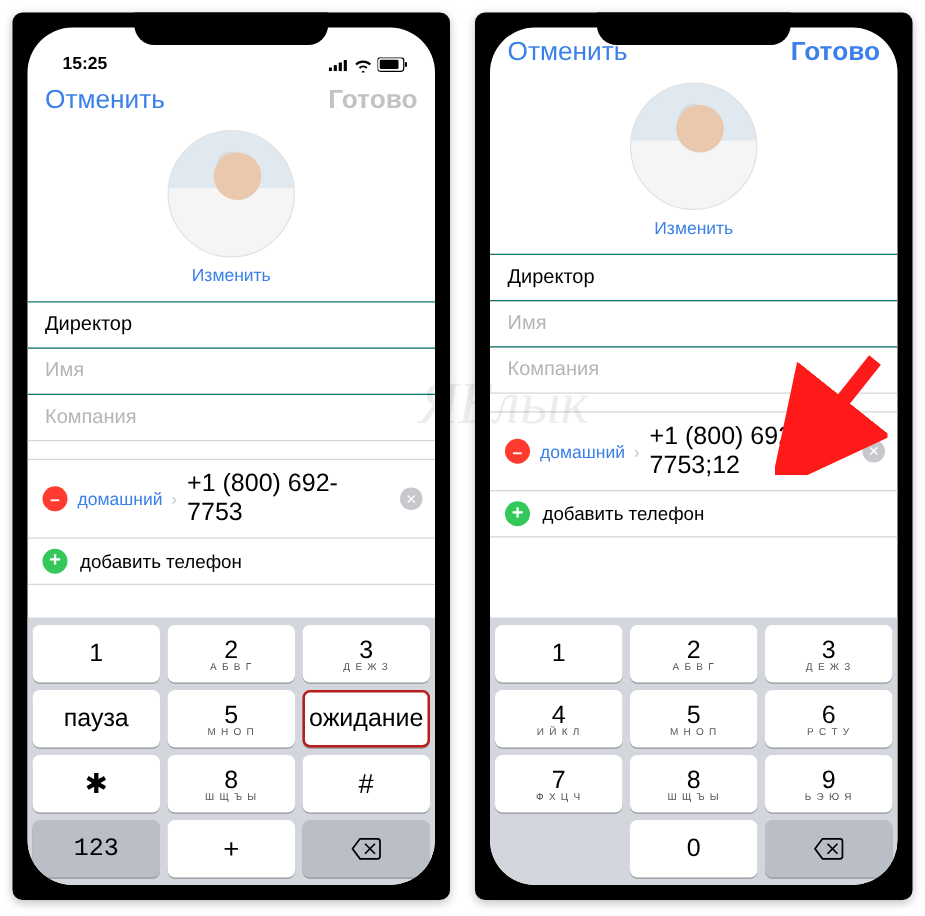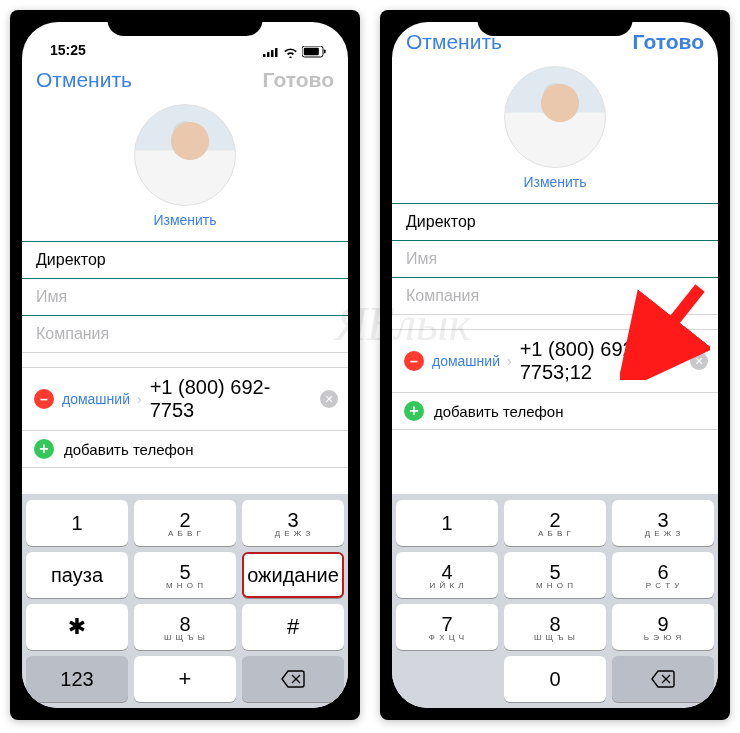--- a/index.html
+++ b/index.html
@@ -121,21 +121,21 @@
     background:#fff;
     border-radius:6px;
     box-shadow: 0 1px 0 rgba(0,0,0,.3);
     height:46px;
     display:flex; flex-direction:column; align-items:center; justify-content:center;
     font-size:20px;
   }
   .key .sub { font-size:8px; letter-spacing:1px; color:#555; margin-top:-3px;}
   .key.text { font-size:20px; }
   .key.sym { font-size:22px; }
-  .key.gray { background:#b9bec7; }
+  .key.gray { background:#b9bec7;font-family:Liberation Mono, monospace; }
   .key.highlight { border:2px solid #b91c1c; box-sizing:border-box;}
   .key.empty { background:transparent; box-shadow:none; }
   .watermark {
     position:absolute;
     left:50%; top:44%;
     transform:translate(-50%,-50%);
     font-size:48px;
     color:rgba(0,0,0,0.07);
     pointer-events:none;
     font-style:italic;

